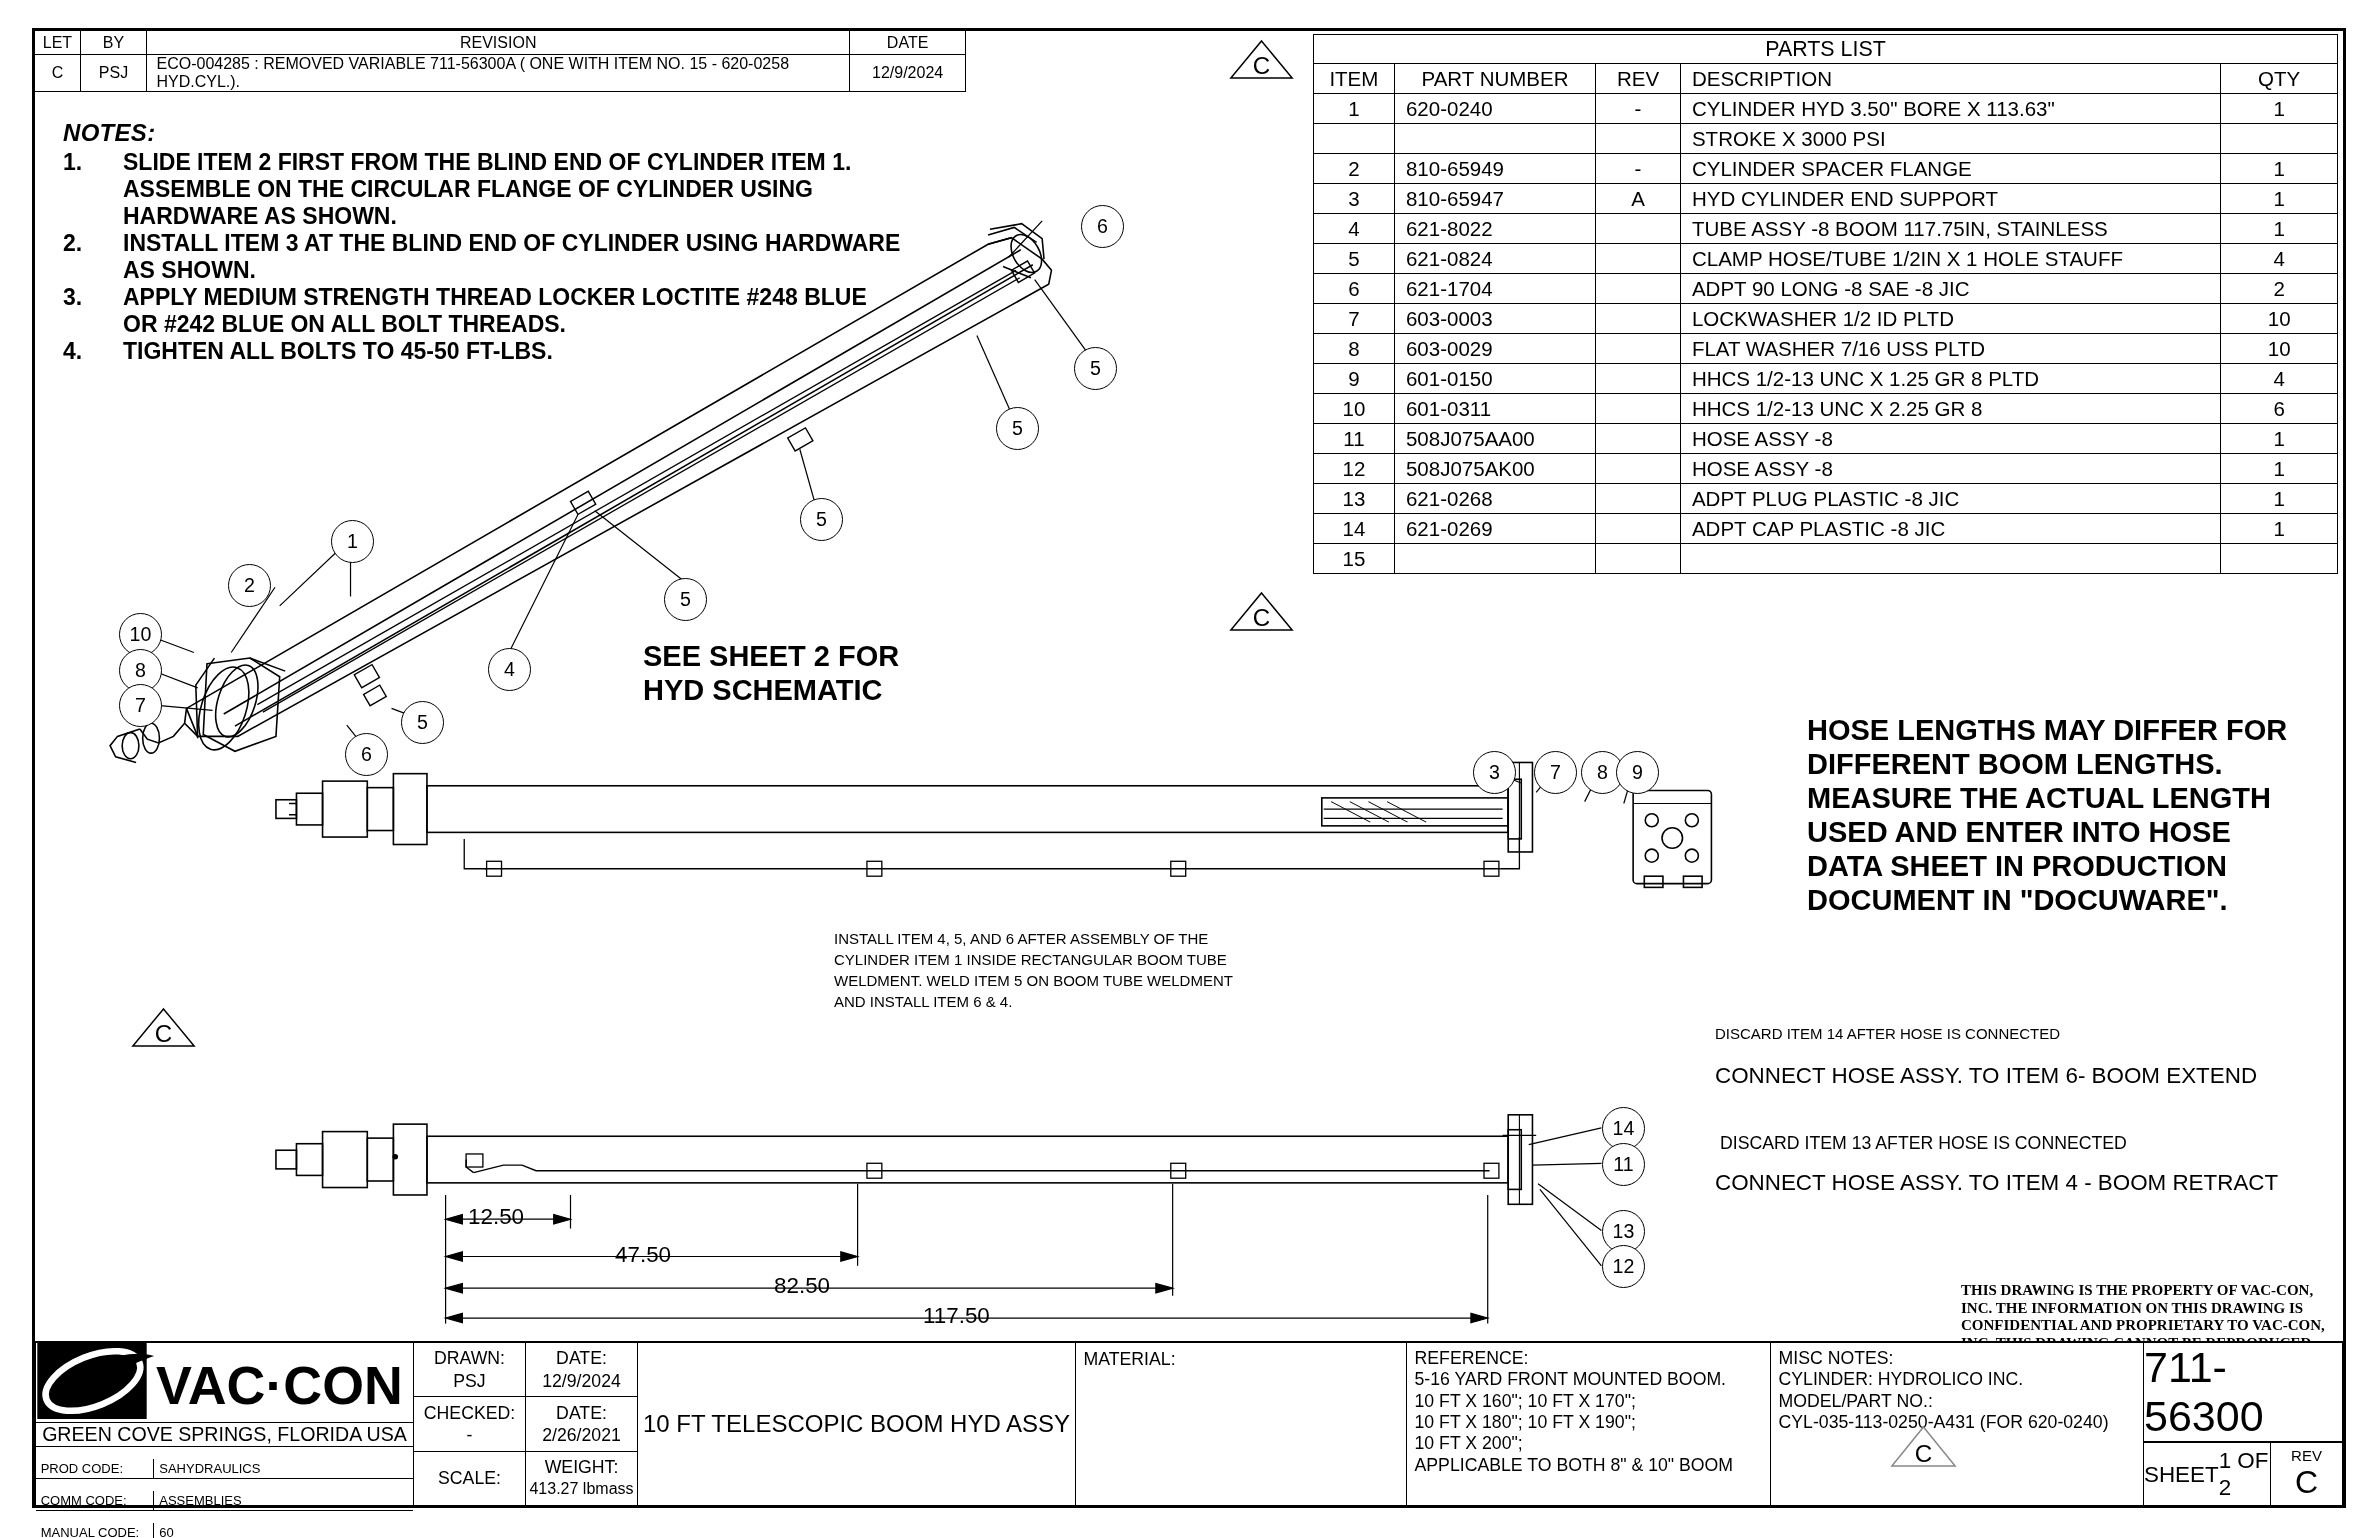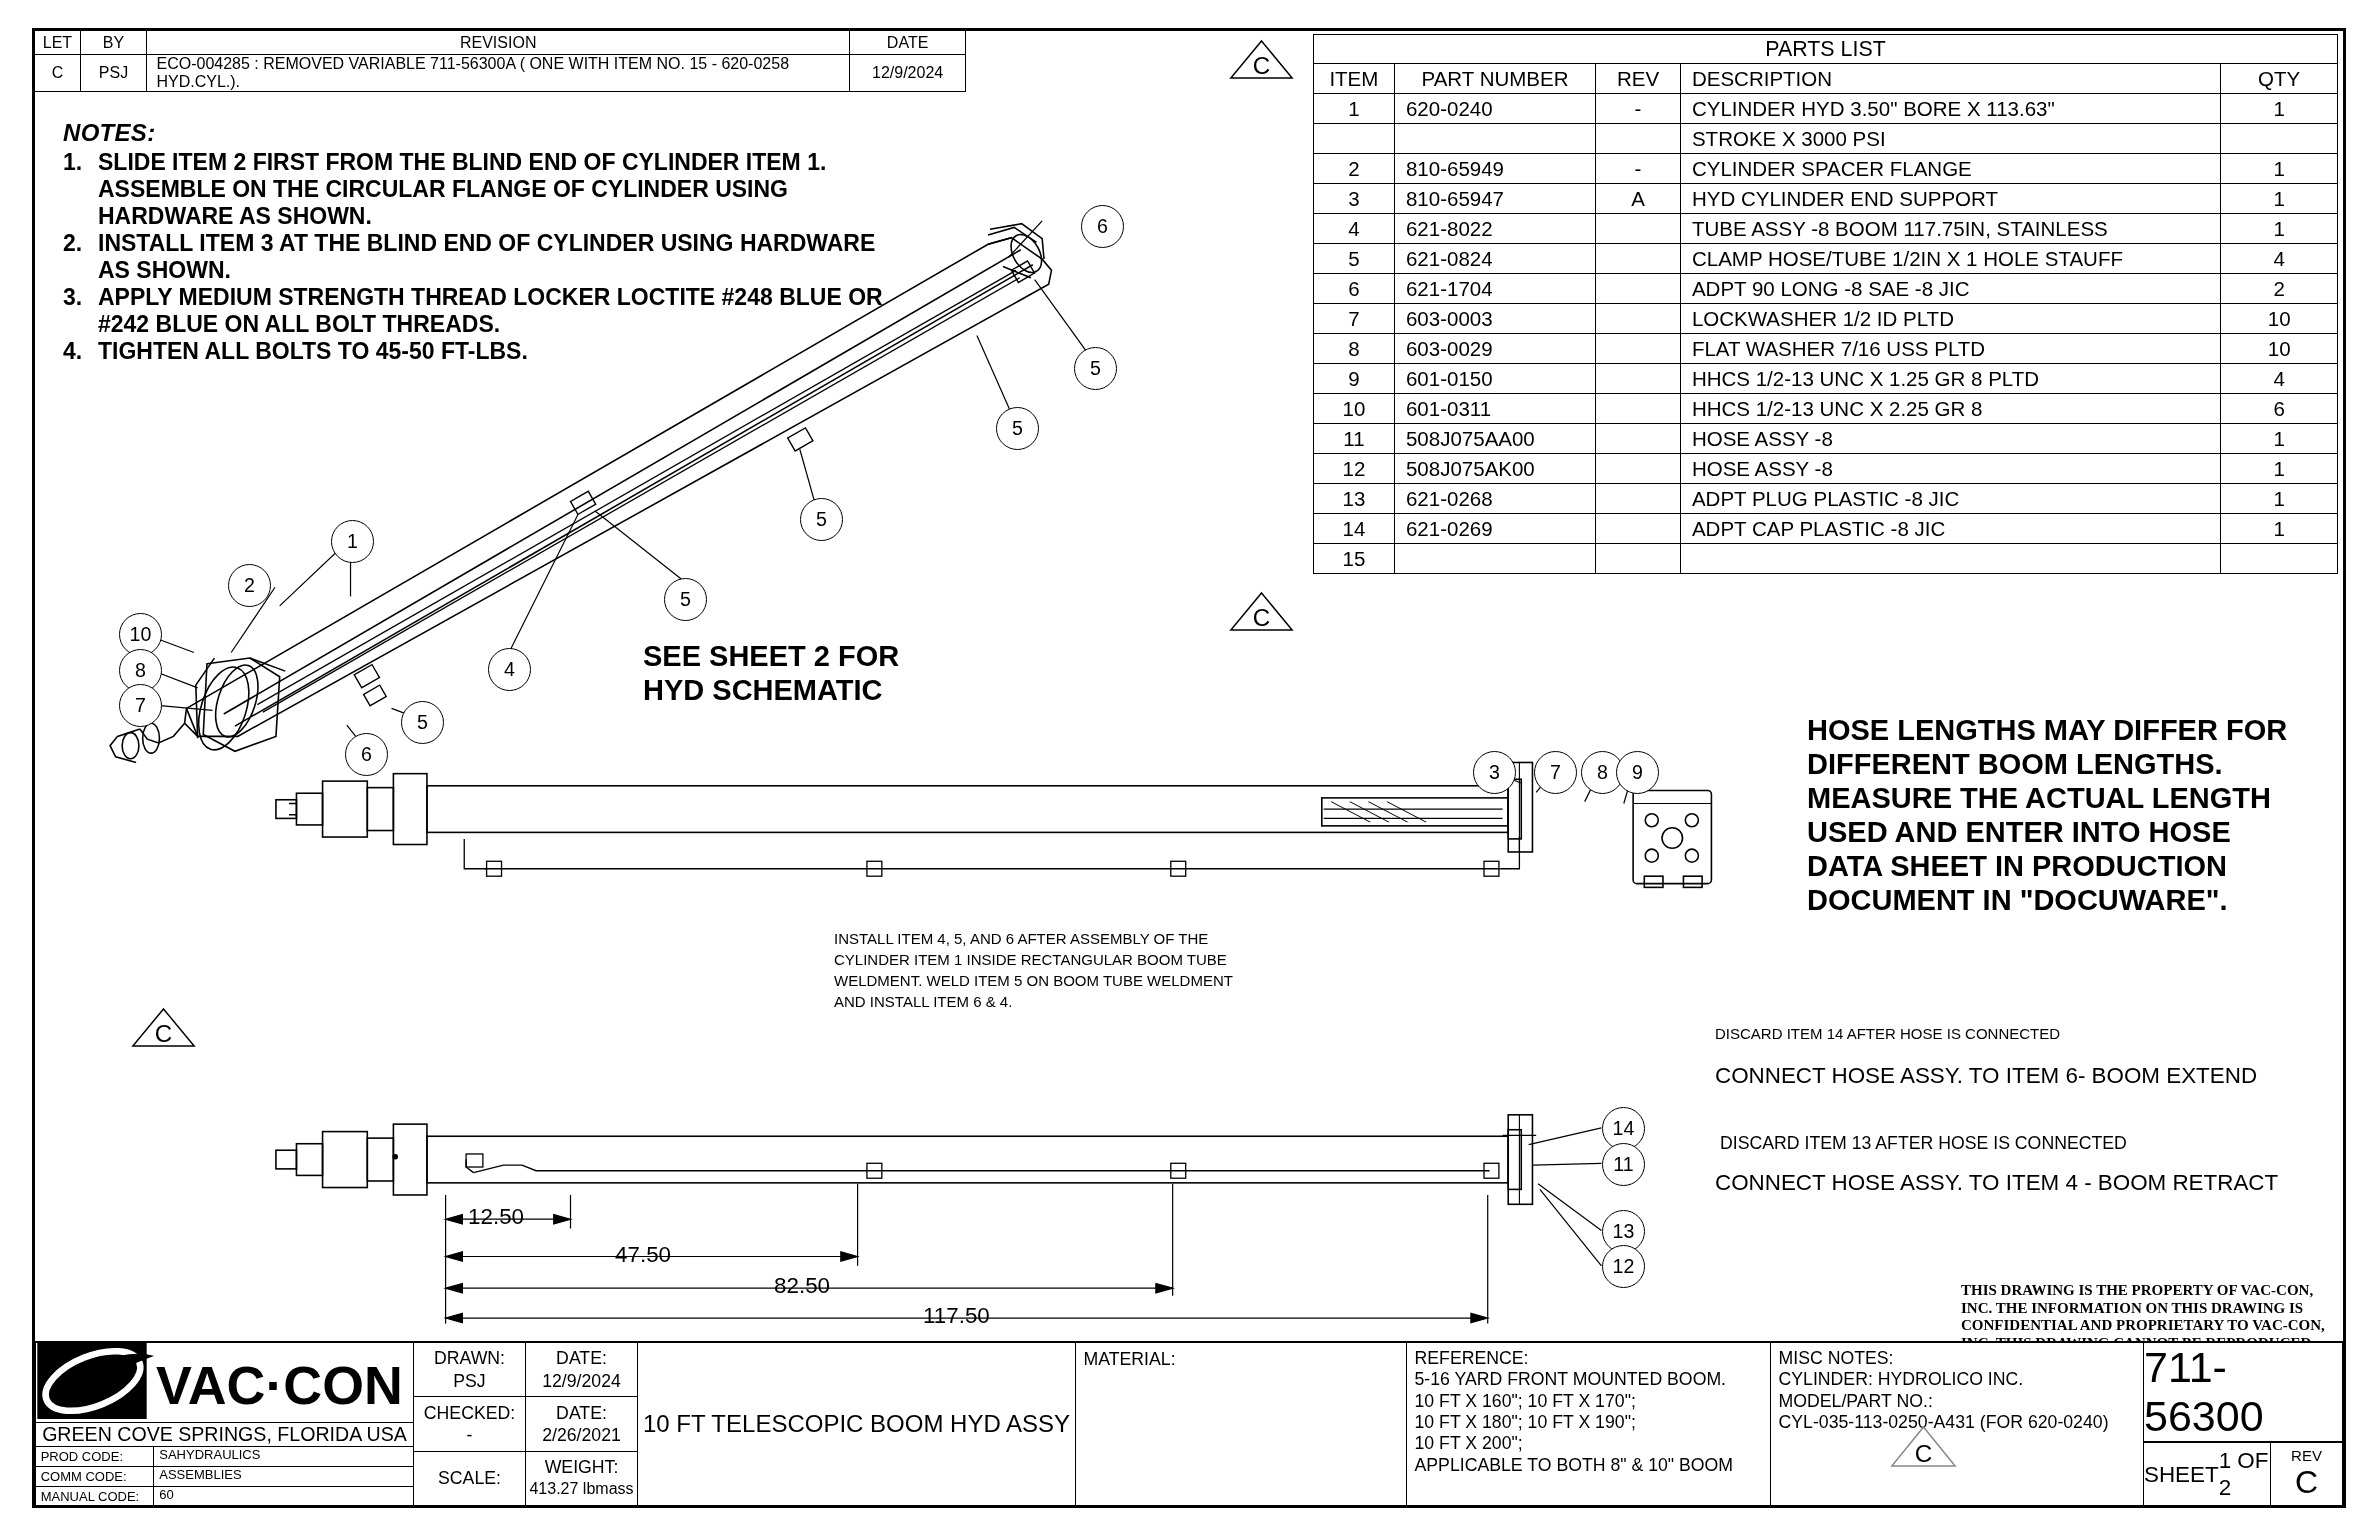--- a/index.html
+++ b/index.html
@@ -19,21 +19,21 @@
   #revblock .c-rev{width:736px;}
   #revblock .c-date{width:106px;}
   #revblock td.l{text-align:left;padding-left:9.3px;}
 
   
   #notes{position:absolute;left:63px;top:119px;width:839px;}
   #notes .hdr{font-weight:bold;font-style:italic;font-size:24px;letter-spacing:0.3px;margin-bottom:1.9px;}
   #notes ol{margin:0;padding:0;list-style:none;}
   #notes li{font-weight:bold;font-size:23px;line-height:27px;display:flex;}
   #notes li .num{width:35px;flex:0 0 35px;}
-  #notes li .txt{flex:1;}
+  #notes li .txt{flex:1;margin-left:25px;}
 
   
   #parts{left:1313px;top:34px;width:1025px;}
   #parts th,#parts td{font-size:20.5px;height:29px;text-align:center;}
   #parts .title{font-size:21.4px;height:28px;border-bottom:0.9px solid #000;}
   #parts .c-item{width:71px;}
   #parts .c-pn{width:196px;}
   #parts .c-rev{width:76px;}
   #parts .c-desc{width:569px;text-align:left;padding-left:11.2px;}
   #parts .c-qty{width:112px;}
@@ -68,21 +68,21 @@
   #art{position:absolute;left:0;top:0;width:2377px;height:1538px;pointer-events:none;}
 
   
   #titleblock{position:absolute;left:34px;top:1341px;width:2310px;height:166px;
               border:2.8px solid #000;box-sizing:border-box;background:#fff;display:flex;}
   #titleblock .cell{border-right:1.9px solid #000;box-sizing:border-box;position:relative;}
   .tb-logo{width:378px;display:flex;flex-direction:column;}
   .logo-art{flex:1;position:relative;background:#fff;}
   .logo-city{height:30px;border-top:1.9px solid #000;font-size:19.6px;display:flex;align-items:center;justify-content:center;}
   .codes{height:58px;border-top:1.9px solid #000;}
-  .codes div{display:flex;height:19px;border-bottom:0.9px solid #000;font-size:13px;align-items:flex-start;}
+  .codes div{display:flex;height:19px;border-bottom:0.9px solid #000;font-size:13px;align-items:center;margin-top:12px;}
   .codes div:last-child{border-bottom:none;}
   .codes .k{width:112px;border-right:0.9px solid #000;padding-left:4.7px;height:100%;display:flex;align-items:center;}
   .codes .v{padding-left:5.6px;}
   .tb-drawn{width:224px;display:flex;flex-direction:column;}
   .tb-drawn .row{flex:1;display:flex;border-bottom:1.9px solid #000;}
   .tb-drawn .row:last-child{border-bottom:none;}
   .tb-drawn .half{flex:1;border-right:1.9px solid #000;display:flex;flex-direction:column;
                   align-items:center;justify-content:center;font-size:17.7px;line-height:22.4px;}
   .tb-drawn .half:last-child{border-right:none;}
   .tb-title{width:438px;display:flex;align-items:center;justify-content:center;

